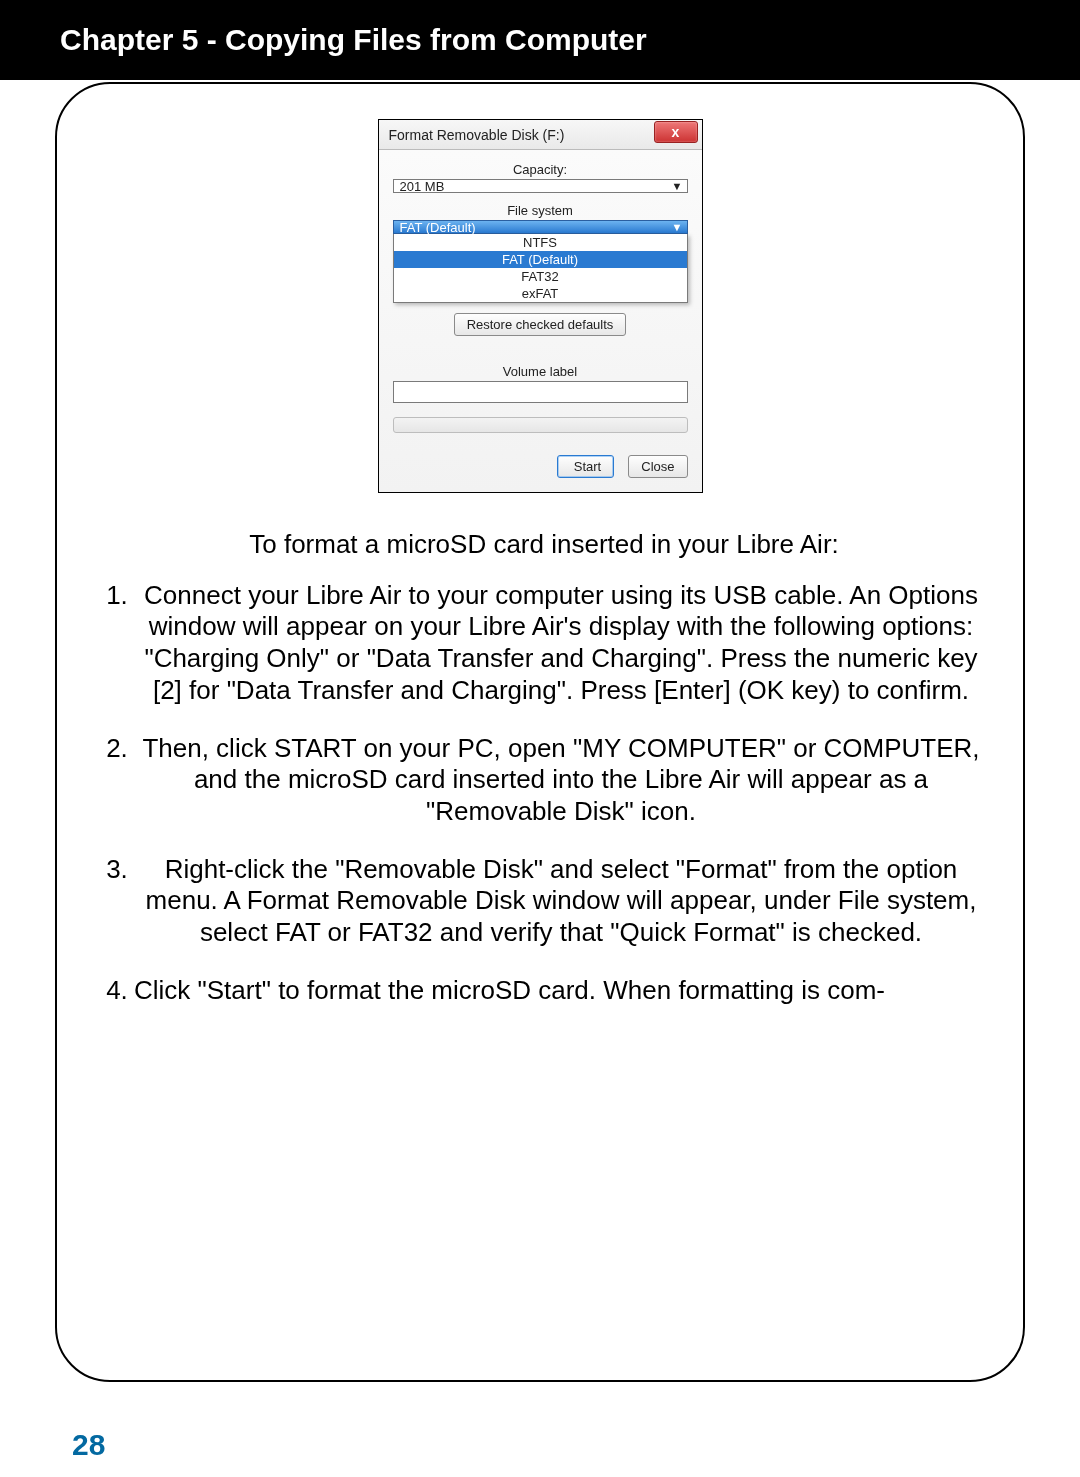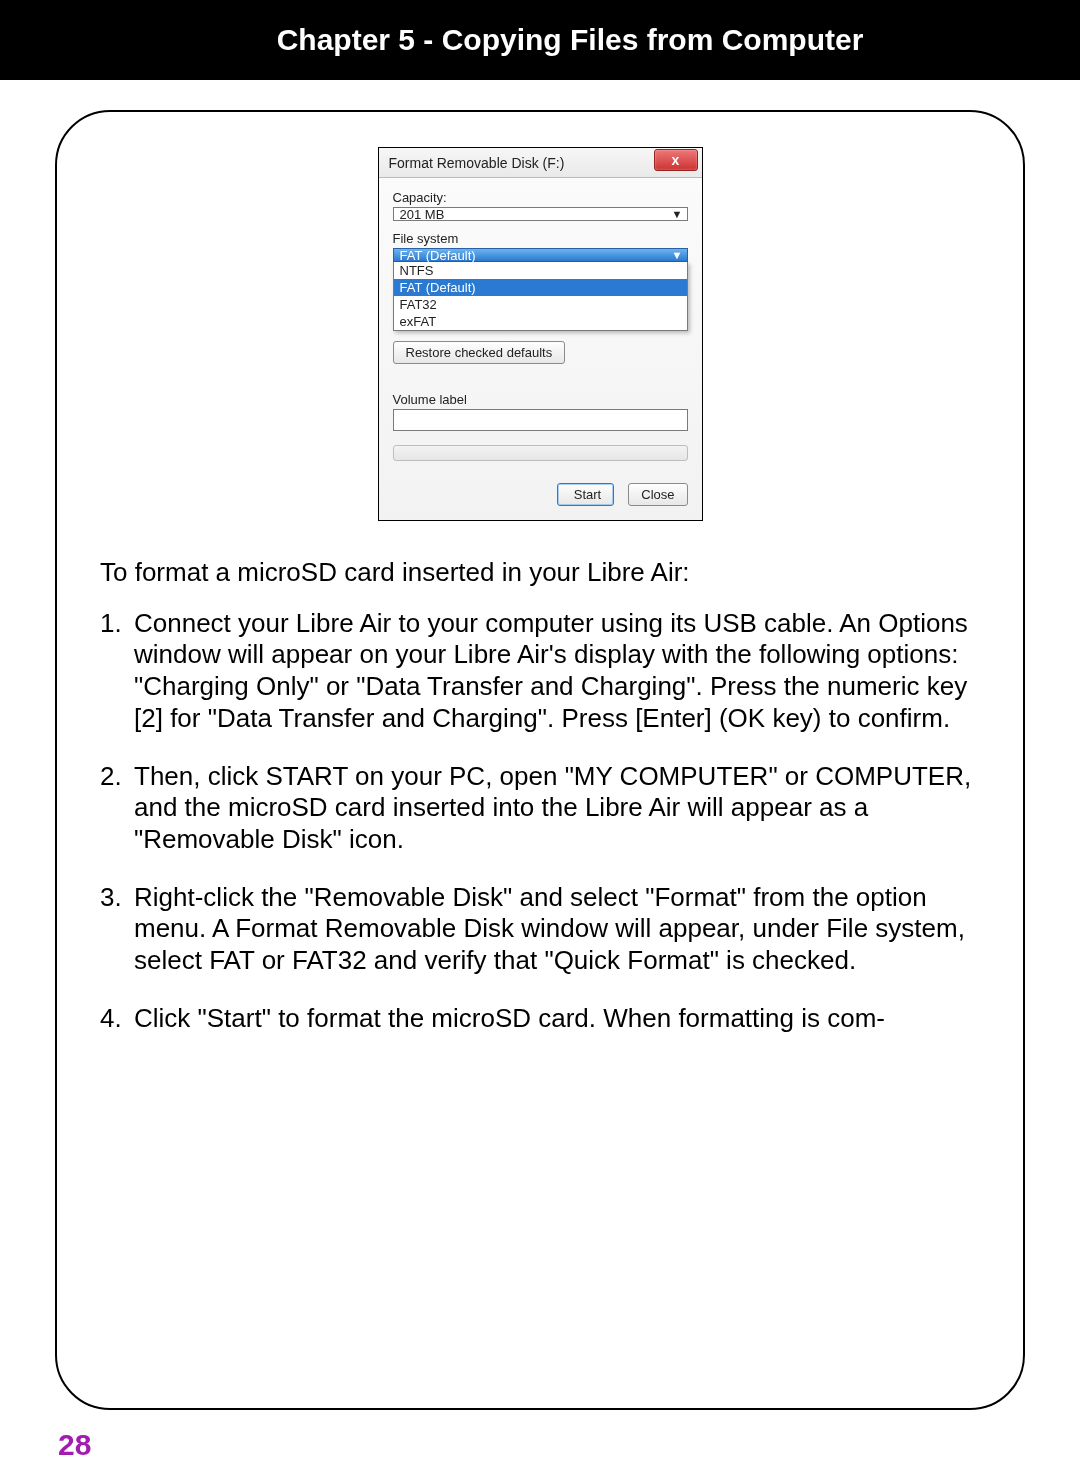--- a/index.html
+++ b/index.html
@@ -1,21 +1,21 @@
 <!DOCTYPE html>
 <html><head>
 <meta charset="utf-8">
 <style>
   * { box-sizing: border-box; margin: 0; padding: 0; }
   html, body { width: 1080px; height: 1477px; font-family: Arial, Helvetica, sans-serif; background: #fff; }
   .page { width: 1080px; height: 1477px; position: relative; background: #fff; }
-  .header-bar { width: 100%; height: 80px; background: #000; color: #fff; display: flex; align-items: center; padding-left: 60px; justify-content: center; }
+  .header-bar { width: 100%; height: 80px; background: #000; color: #fff; display: flex; align-items: center; padding-left: 60px; }
   .header-bar h1 { font-size: 30px; font-weight: bold; }
-  .content-frame { position: absolute; top: 110px; left: 55px; width: 970px; height: 1300px; border: 2.5px solid #000; border-radius: 55px; padding: 35px 25px 30px 25px; }
-  .page-number { position: absolute; bottom: 15px; left: 58px; font-size: 30px; font-weight: bold; color: #a21caf; }
+  .content-frame { position: absolute; top: 82px; left: 55px; width: 970px; height: 1300px; border: 2.5px solid #000; border-radius: 55px; padding: 35px 25px 30px 25px; text-align: center; }
+  .page-number { position: absolute; bottom: 15px; left: 72px; font-size: 30px; font-weight: bold; color: #0369a1; }
 
   
   .dialog-wrap { display:flex; justify-content:center; }
   .win-dialog { width: 325px; border: 1.5px solid #000; background: #fff; font-family: "Segoe UI", Tahoma, sans-serif; font-size: 13px; color: #222; box-shadow: 0 0 0 rgba(0,0,0,0); }
   .win-titlebar { height: 30px; background: linear-gradient(#f7f7f7,#e9e9e9); border-bottom: 1px solid #bbb; display:flex; align-items:center; justify-content:space-between; padding: 0 6px 0 10px; }
   .win-titlebar .title { font-size: 14px; color:#222; }
   .win-close { width: 44px; height: 22px; background: linear-gradient(#e77,#c33); border:1px solid #922; border-radius: 3px; display:flex; align-items:center; justify-content:center; color:#fff; font-weight:bold; font-size:14px; margin-top:-6px; margin-right:-2px; box-shadow: inset 0 0 2px rgba(255,255,255,.5); }
   .win-body { padding: 12px 14px 14px 14px; background: linear-gradient(#fbfbfb,#f2f2f2); }
   .field-label { font-size: 13px; margin-bottom: 2px; }
   .combo { width: 100%; height: 14px; border:1px solid #7a7a7a; background:#fff; display:flex; align-items:center; justify-content:space-between; padding: 0 4px 0 6px; font-size:13px; }

